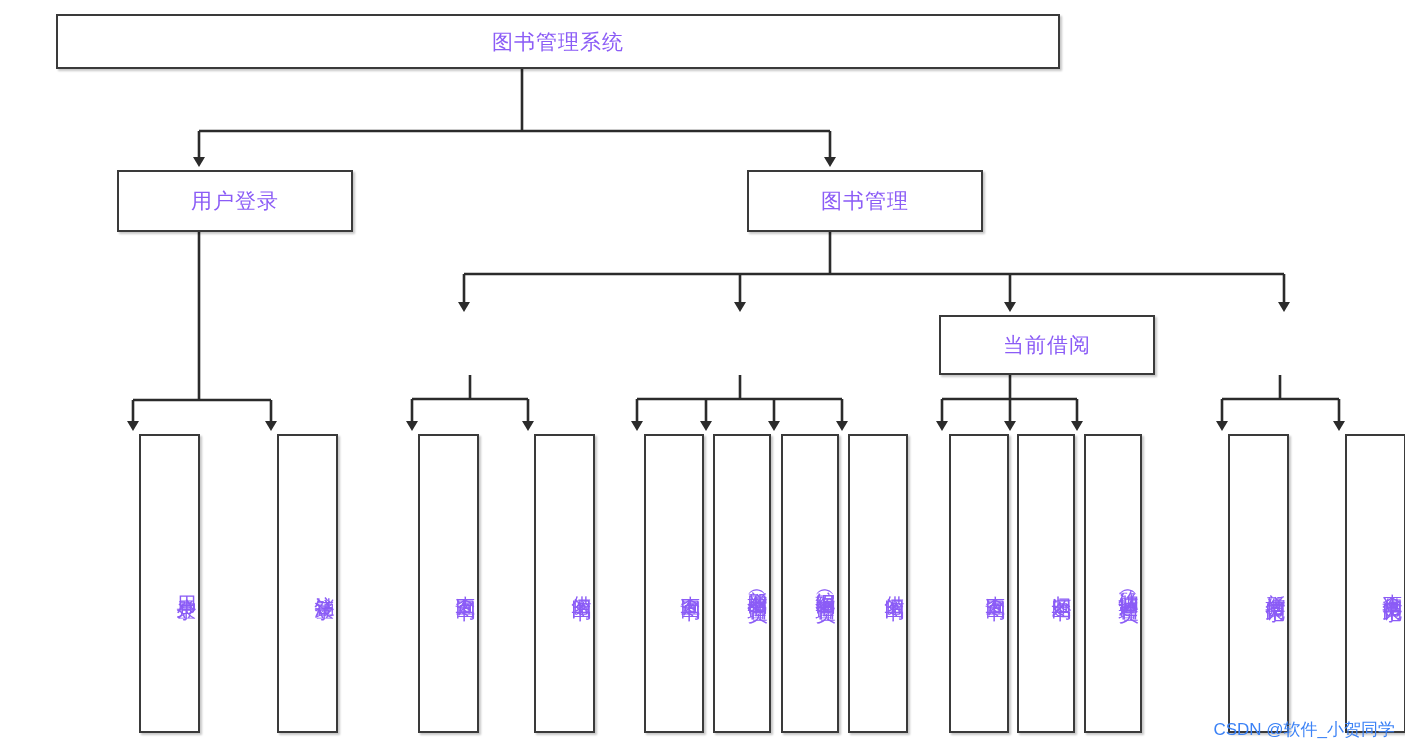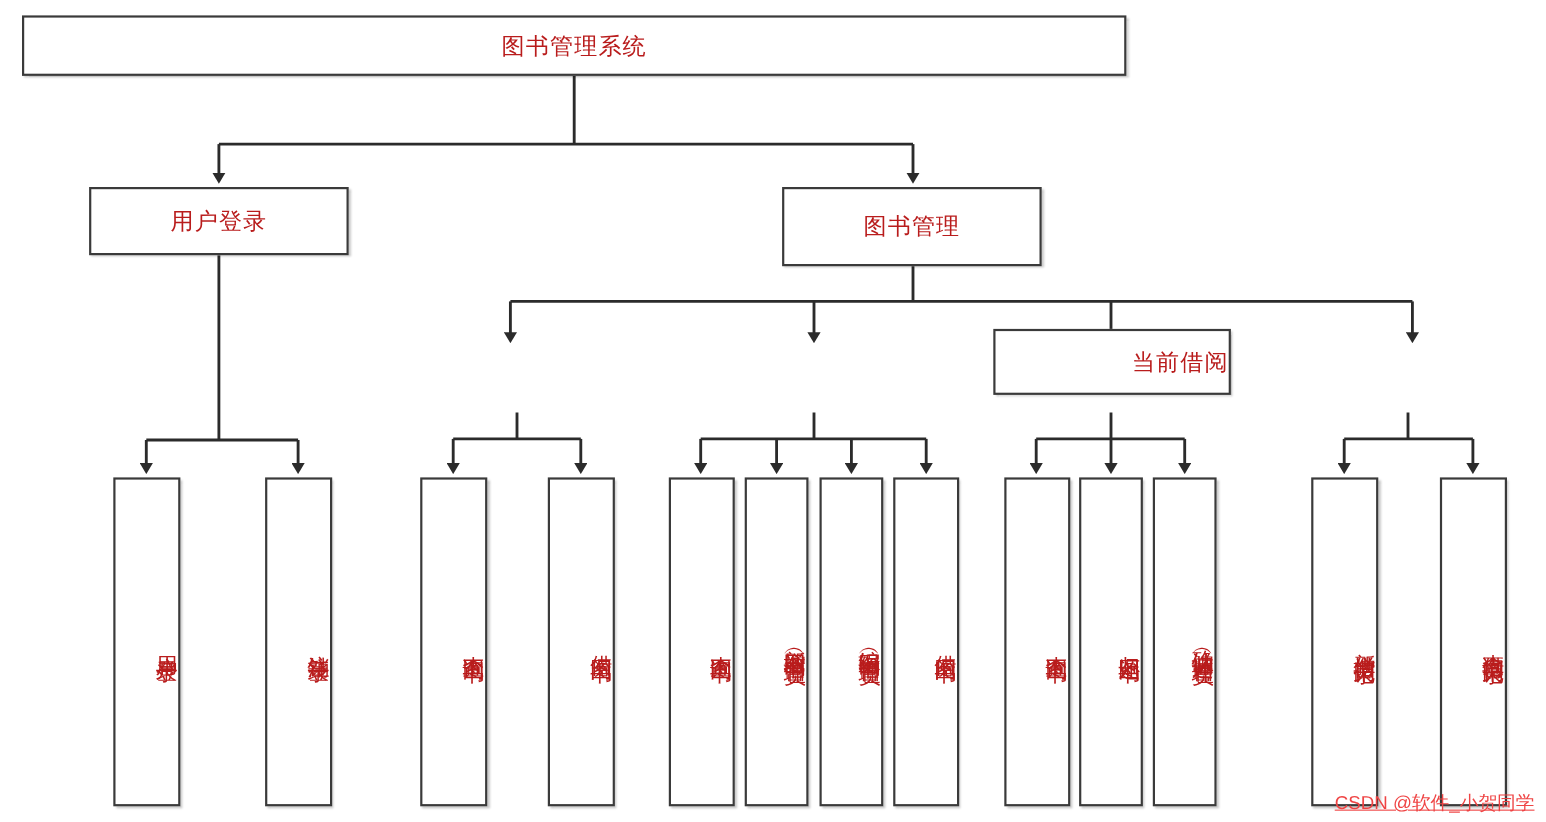--- a/index.html
+++ b/index.html
@@ -27,21 +27,22 @@
   }
   .node {
     position: absolute;
     box-sizing: border-box;
     background: #ffffff;
     border: 2px solid #3a3a3a;
     box-shadow: 2px 2px 2px rgba(0,0,0,0.22);
     display: flex;
     align-items: center;
     justify-content: center;
-    color: #b91c1c;
+    color: #8b5cf6;
+    margin-left: 36px;
   }
   .node.horiz {
     writing-mode: horizontal-tb;
     font-size: 21px;
     letter-spacing: 1px;
   }
   .node.vert {
     writing-mode: vertical-rl;
     text-orientation: upright;
     font-size: 20px;
@@ -56,24 +57,23 @@
     writing-mode: vertical-rl;
     text-orientation: upright;
     white-space: nowrap;
     display: block;
   }
   .watermark {
     position: absolute;
     right: 10px;
     bottom: 6px;
     font-size: 17px;
-    color: #ef4444;
+    color: #3b82f6;
     white-space: nowrap;
     font-family: "Liberation Sans", "DejaVu Sans", sans-serif;
-    text-decoration: underline;
   }
 </style>
 </head>
 <body>
 
 <div id="canvas">
 
   <svg id="wires" viewBox="0 0 1405 747" xmlns="http://www.w3.org/2000/svg">
     <defs>
       <marker id="arrow" markerWidth="10" markerHeight="12" refX="1" refY="6" orient="auto" markerUnits="userSpaceOnUse">
@@ -128,25 +128,25 @@
     </g>
   </svg>
 
   <div class="node horiz" style="left:20px; top:14px; width:1004px; height:55px;">
     <span>图书管理系统</span>
   </div>
 
   <div class="node horiz" style="left:81px; top:170px; width:236px; height:62px;">
     <span>用户登录</span>
   </div>
-  <div class="node horiz" style="left:711px; top:170px; width:236px; height:72px;">
+  <div class="node horiz" style="left:711px; top:170px; width:236px; height:62px;">
     <span>图书管理</span>
   </div>
 
-  <div class="node horiz" style="left:903px; top:299px; width:216px; height:60px;justify-content:flex-end;">
+  <div class="node horiz" style="left:903px; top:315px; width:216px; height:60px;">
     <span>当前借阅</span>
   </div>
 
   <div class="node vert" style="left:103px; top:434px; width:61px; height:299px;">
     <span class="vlabel">用户登录</span>
   </div>
   <div class="node vert" style="left:241px; top:434px; width:61px; height:299px;">
     <span class="vlabel">注销登录</span>
   </div>
 

